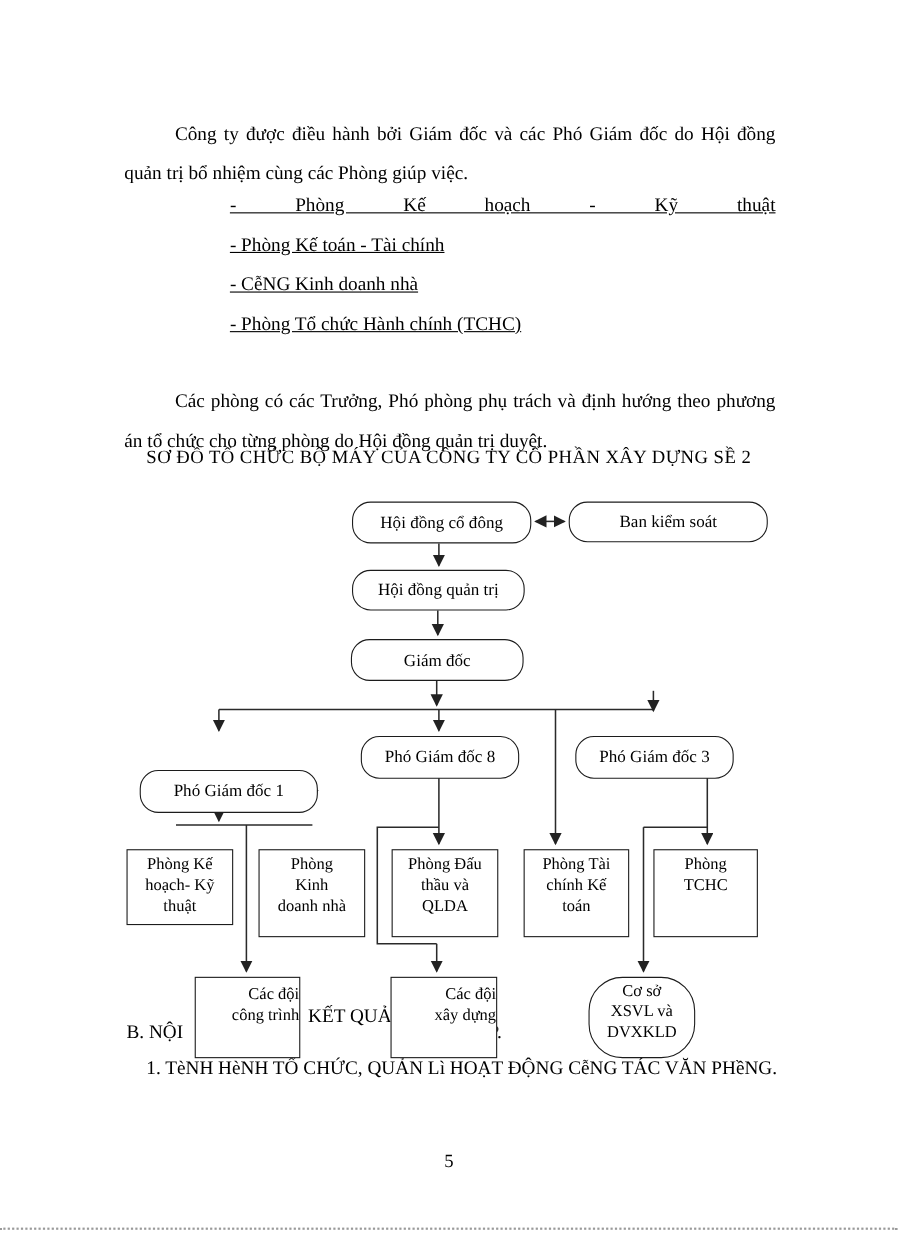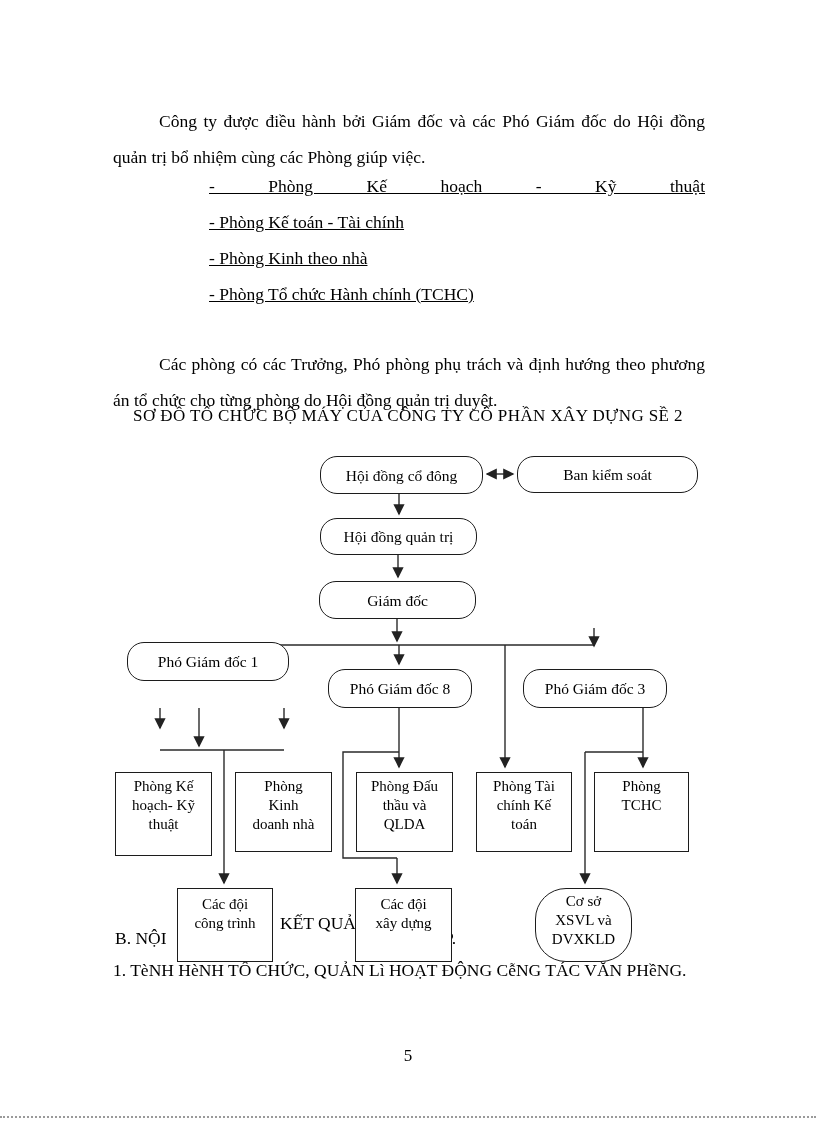--- a/index.html
+++ b/index.html
@@ -16,38 +16,38 @@
   .spread { text-align:justify; text-align-last:justify; }
   .doc-title { left:0; width:816px; text-align:center; font-size:17px; letter-spacing:0.4px; white-space:nowrap; }
   .connectors { position:absolute; left:0; top:0; z-index:2; }
   .node {
     position:absolute; box-sizing:border-box; z-index:3;
     border:1px solid #1c1c1c; background:#ffffff;
     text-align:center; font-size:15px; line-height:19px; white-space:pre-line;
   }
   .node.single { display:flex; align-items:center; justify-content:center; font-size:15.5px;border-radius:17px; }
   .node.dept { padding-top:4px; }
-  .node.bottom2 { padding-top:6px; }
+  .node.bottom2 { padding-top:6px;text-align:right; }
   .node.bottom3 { padding-top:3px;border-radius:31px; }
   .heading { position:absolute; z-index:1; font-weight:normal; font-size:17.5px; line-height:31px; }
-  .heading2 { text-align:justify; }
+  .heading2 { text-align:justify;margin-left:20px; }
   .page-number { left:0; width:816px; text-align:center; font-size:17px; top:1046px; }
   .dotted-rule { left:0; top:1116px; width:816px; border-top:2px dotted #9a9a9a; height:0; }
 </style>
 </head>
 <body>
 
 <div class="abs textcol" style="top:103px">
   <div class="para indent">Công ty được điều hành bởi Giám đốc và các Phó Giám đốc do Hội đồng quản trị bổ nhiệm cùng các Phòng giúp việc.</div>
 </div>
 
 <div class="abs textcol" style="top:168px">
   <div class="list-item spread">- Phòng Kế hoạch - Kỹ thuật</div>
   <div class="list-item">- Phòng Kế toán - Tài chính</div>
-  <div class="list-item">- Phòng Kinh theo nhà</div>
+  <div class="list-item">- CễNG Kinh doanh nhà</div>
   <div class="list-item">- Phòng Tổ chức Hành chính (TCHC)</div>
 </div>
 
 <div class="abs textcol" style="top:346px">
   <div class="para indent">Các phòng có các Trưởng, Phó phòng phụ trách và định hướng theo phương án tổ chức cho từng phòng do Hội đồng quản trị duyệt.</div>
 </div>
 
 <div class="abs doc-title" style="top:406px">SƠ ĐỒ TỔ CHỨC BỘ MÁY CỦA CÔNG TY CỔ PHẦN XÂY DỰNG SỀ 2</div>
 
 <div class="heading" style="left:115px; top:923px">B. NỘI</div>
@@ -94,25 +94,25 @@
     <polyline points="643,752 585,752"></polyline>
     <line x1="585" y1="752" x2="585" y2="883" marker-end="url(#ah)"></line>
   </g>
 </svg>
 
 <div class="node single" style="left:320px; top:456px; width:163px; height:38px">Hội đồng cổ đông</div>
 <div class="node single" style="left:517px; top:456px; width:181px; height:37px">Ban kiểm soát</div>
 <div class="node single" style="left:320px; top:518px; width:157px; height:37px">Hội đồng quản trị</div>
 <div class="node single" style="left:319px; top:581px; width:157px; height:38px">Giám đốc</div>
 
-<div class="node single" style="left:127px; top:642px; width:162px; height:39px">Phó Giám đốc 1</div>
+<div class="node single" style="left:127px; top:700px; width:162px; height:39px">Phó Giám đốc 1</div>
 <div class="node single" style="left:328px; top:669px; width:144px; height:39px">Phó Giám đốc 8</div>
 <div class="node single" style="left:523px; top:669px; width:144px; height:39px">Phó Giám đốc 3</div>
 
-<div class="node dept" style="left:115px; top:772px; width:97px; height:84px">Phòng Kế
+<div class="node dept" style="left:115px; top:772px; width:97px; height:69px">Phòng Kế
 hoạch- Kỹ
 thuật</div>
 <div class="node dept" style="left:235px; top:772px; width:97px; height:80px">Phòng
 Kinh
 doanh nhà</div>
 <div class="node dept" style="left:356px; top:772px; width:97px; height:80px">Phòng Đấu
 thầu và
 QLDA</div>
 <div class="node dept" style="left:476px; top:772px; width:96px; height:80px">Phòng Tài
 chính Kế

